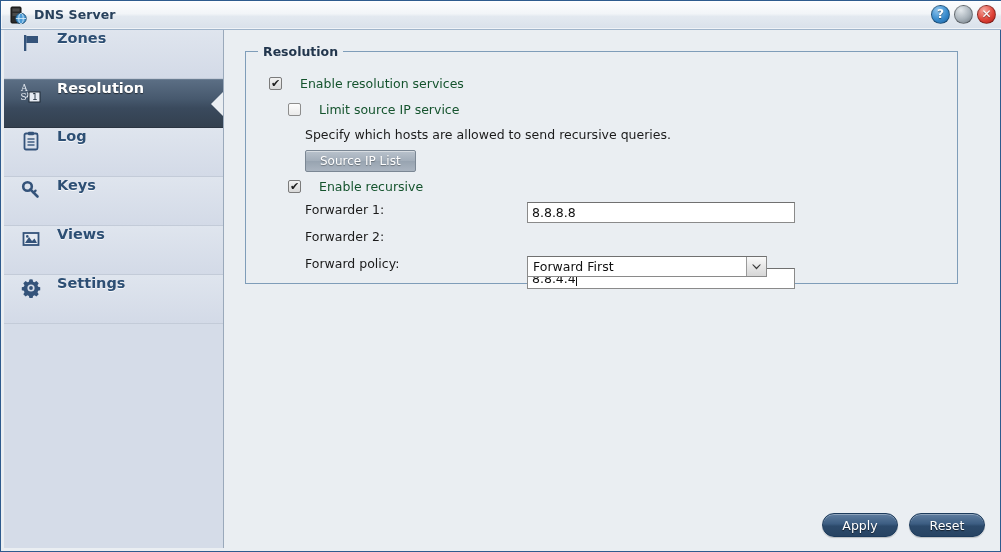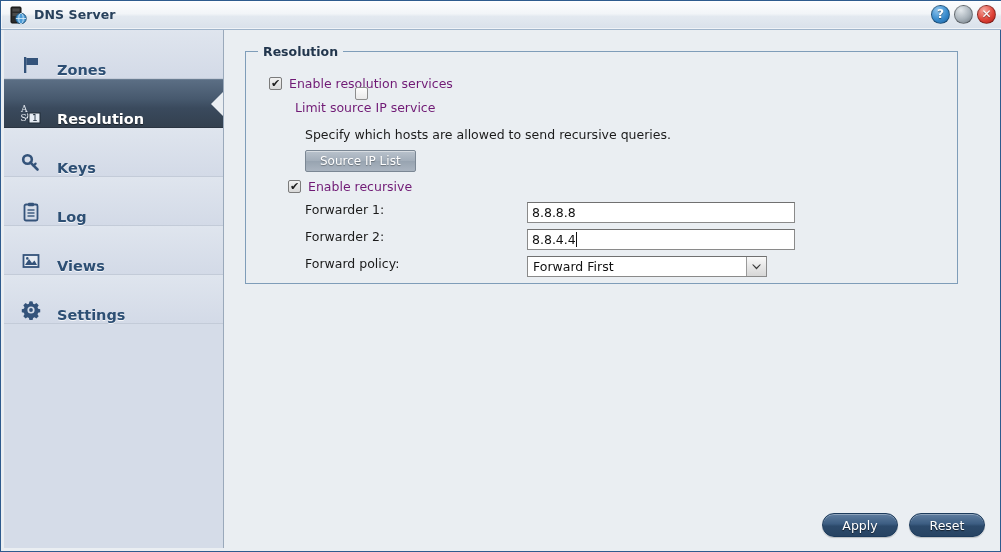--- a/index.html
+++ b/index.html
@@ -92,21 +92,21 @@
     bottom: 3px;
     background: #d5dce8;
     border-right: 1px solid #9aa9bb;
     overflow: hidden;
   }
   .nav-item {
     position: relative;
     height: 49px;
     border-bottom: 1px solid #c3cbd8;
     display: flex;
-    align-items: flex-end;
+    align-items: flex-start;
     padding-left: 14px;
     box-sizing: border-box;
     background: linear-gradient(to bottom, #dfe5ee 0%, #d3dae7 100%);
     cursor: pointer;
   }
   .nav-item .nav-icon {
     width: 26px;
     height: 26px;
     margin-right: 13px;
     flex: 0 0 26px;
@@ -195,28 +195,28 @@
     border-color: #7b7b7b;
   }
   .cbx .tick {
     font-size: 11px;
     line-height: 1;
     color: #1c1c1c;
     margin-top: -1px;
   }
 
   .cb-label {
-    margin-left: 7px;
-    font-size: 12.5px;
-    color: #701a75;
+    margin-left: 18px;
+    font-size: 12.5px;
+    color: #14532d;
     cursor: pointer;
   }
 
   .r-enable-res { position: absolute; left: 23px; top: 17px; }
-  .r-limit      { position: absolute; left: 42px; top: 28px; flex-direction: column; }
+  .r-limit      { position: absolute; left: 42px; top: 43px; }
   .r-hint       { position: absolute; left: 59px; top: 68px; font-size: 12.5px; color: #1b1b1b; }
   .r-srcbtn     { position: absolute; left: 59px; top: 91px; }
   .r-enable-fwd { position: absolute; left: 42px; top: 120px; }
 
   .btn-grey {
     height: 22px;
     min-width: 104px;
     padding: 0 14px;
     border: 1px solid #7b8794;
     border-radius: 2px;
@@ -254,20 +254,21 @@
     background: #ffffff;
     font-size: 12.5px;
     color: #111;
     padding: 1px 4px;
     font-family: inherit;
     outline: none;
   }
   .txt-wrap {
     position: relative;
     display: inline-block;
+    margin-top: 39px;
   }
   .caret {
     position: absolute;
     right: auto;
     left: 49px;
     top: 3px;
     width: 1px;
     height: 15px;
     background: #111;
   }
@@ -374,39 +375,39 @@
           <text x="13" y="19.4" font-family="DejaVu Sans, sans-serif" font-size="9" fill="#22303f">1</text>
         </svg>
       </span>
       <span class="nav-label">Resolution</span>
       <span class="sel-arrow"></span>
     </div>
 
     <div class="nav-item">
       <span class="nav-icon">
         <svg width="22" height="22" viewBox="0 0 22 22">
-          <circle cx="7.5" cy="7.5" r="4.3" fill="none" stroke="#34537a" stroke-width="2.6"></circle>
-          <path d="M10.3 10.3 L17.5 17.5" stroke="#34537a" stroke-width="2.6" stroke-linecap="round"></path>
-          <path d="M13.6 13.6 L15.6 11.6" stroke="#34537a" stroke-width="2.2" stroke-linecap="round"></path>
-        </svg>
-      </span>
-      <span class="nav-label">Keys</span>
-    </div>
-
-    <div class="nav-item">
-      <span class="nav-icon">
-        <svg width="22" height="22" viewBox="0 0 22 22">
           <rect x="4.5" y="3.5" width="13" height="16" rx="1.5" fill="none" stroke="#34537a" stroke-width="1.8"></rect>
           <rect x="8" y="1.8" width="6" height="3.4" rx="1" fill="#34537a"></rect>
           <line x1="7.5" y1="9" x2="14.5" y2="9" stroke="#34537a" stroke-width="1.4"></line>
           <line x1="7.5" y1="12" x2="14.5" y2="12" stroke="#34537a" stroke-width="1.4"></line>
           <line x1="7.5" y1="15" x2="14.5" y2="15" stroke="#34537a" stroke-width="1.4"></line>
         </svg>
       </span>
       <span class="nav-label">Log</span>
+    </div>
+
+    <div class="nav-item">
+      <span class="nav-icon">
+        <svg width="22" height="22" viewBox="0 0 22 22">
+          <circle cx="7.5" cy="7.5" r="4.3" fill="none" stroke="#34537a" stroke-width="2.6"></circle>
+          <path d="M10.3 10.3 L17.5 17.5" stroke="#34537a" stroke-width="2.6" stroke-linecap="round"></path>
+          <path d="M13.6 13.6 L15.6 11.6" stroke="#34537a" stroke-width="2.2" stroke-linecap="round"></path>
+        </svg>
+      </span>
+      <span class="nav-label">Keys</span>
     </div>
 
     <div class="nav-item">
       <span class="nav-icon">
         <svg width="22" height="22" viewBox="0 0 22 22">
           <rect x="3.5" y="5" width="15" height="12" fill="#e6ebf2" stroke="#34537a" stroke-width="1.8"></rect>
           <path d="M5 15 L9 9 L12 13 L14.5 10.5 L17 15 Z" fill="#34537a"></path>
           <circle cx="7.3" cy="8.4" r="1.3" fill="#34537a"></circle>
         </svg>
       </span>

